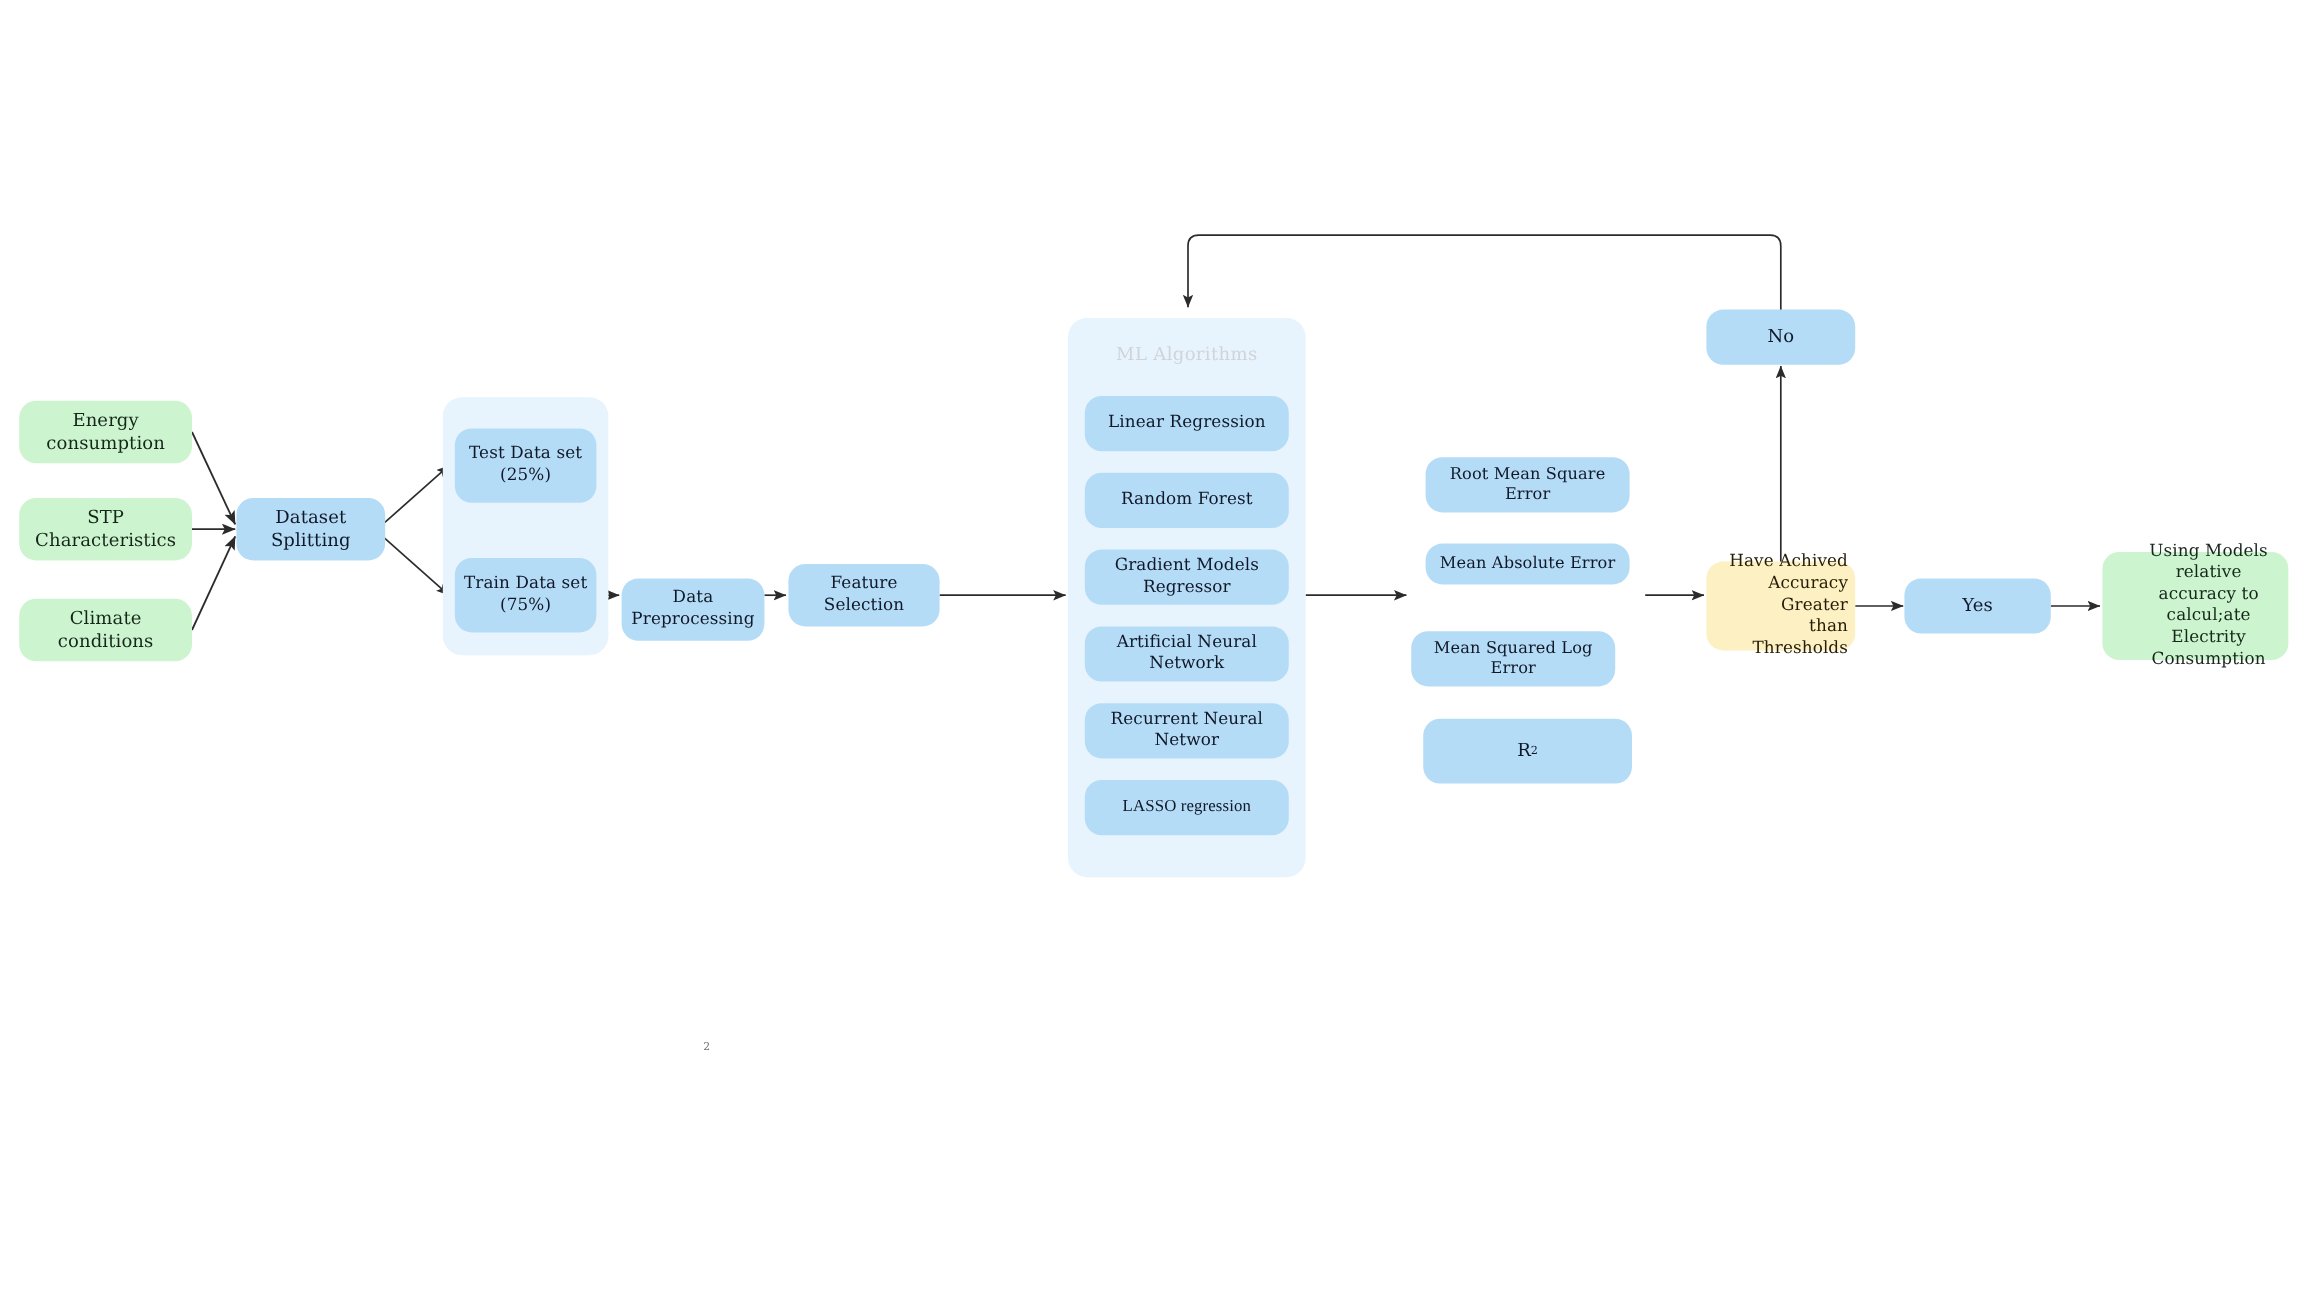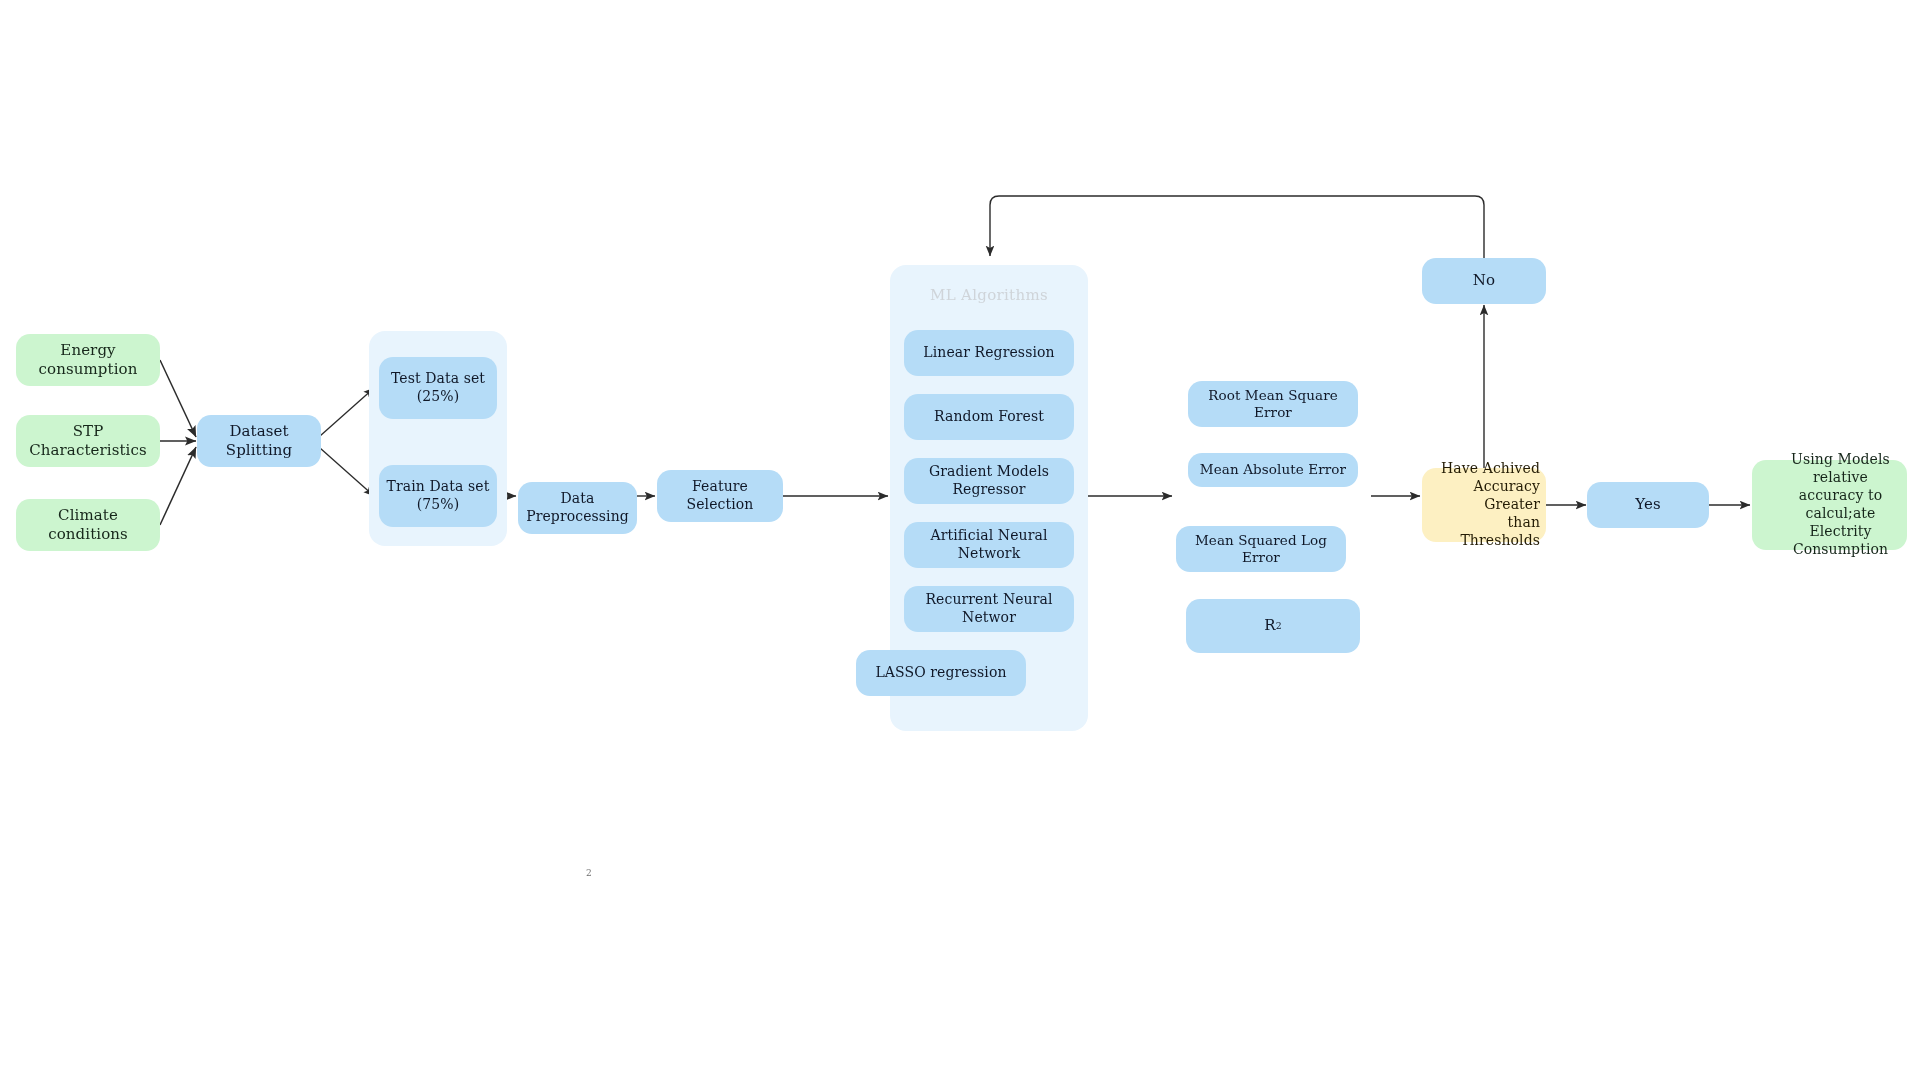--- a/index.html
+++ b/index.html
@@ -175,21 +175,21 @@
   </div>
   <div class="node blue" style="left:904px; top:458px; width:170px; height:46px; font-size:14px;">
     <span>Gradient Models Regressor</span>
   </div>
   <div class="node blue" style="left:904px; top:522px; width:170px; height:46px; font-size:14px;">
     <span>Artificial Neural Network</span>
   </div>
   <div class="node blue" style="left:904px; top:586px; width:170px; height:46px; font-size:14px;">
     <span>Recurrent Neural Networ</span>
   </div>
-  <div class="node blue" style="left:856px; top:650px; width:170px; height:46px; font-size:14px;">
+  <div class="node blue" style="left:904px; top:650px; width:170px; height:46px; font-size:14px;font-family:Liberation Serif, serif;">
     <span>LASSO regression</span>
   </div>
 
 
   <div class="node blue" style="left:1188px; top:381px; width:170px; height:46px; font-size:13.5px;">
     <span>Root Mean Square Error</span>
   </div>
   <div class="node blue" style="left:1188px; top:453px; width:170px; height:34px; font-size:13.5px;">
     <span>Mean Absolute Error</span>
   </div>

